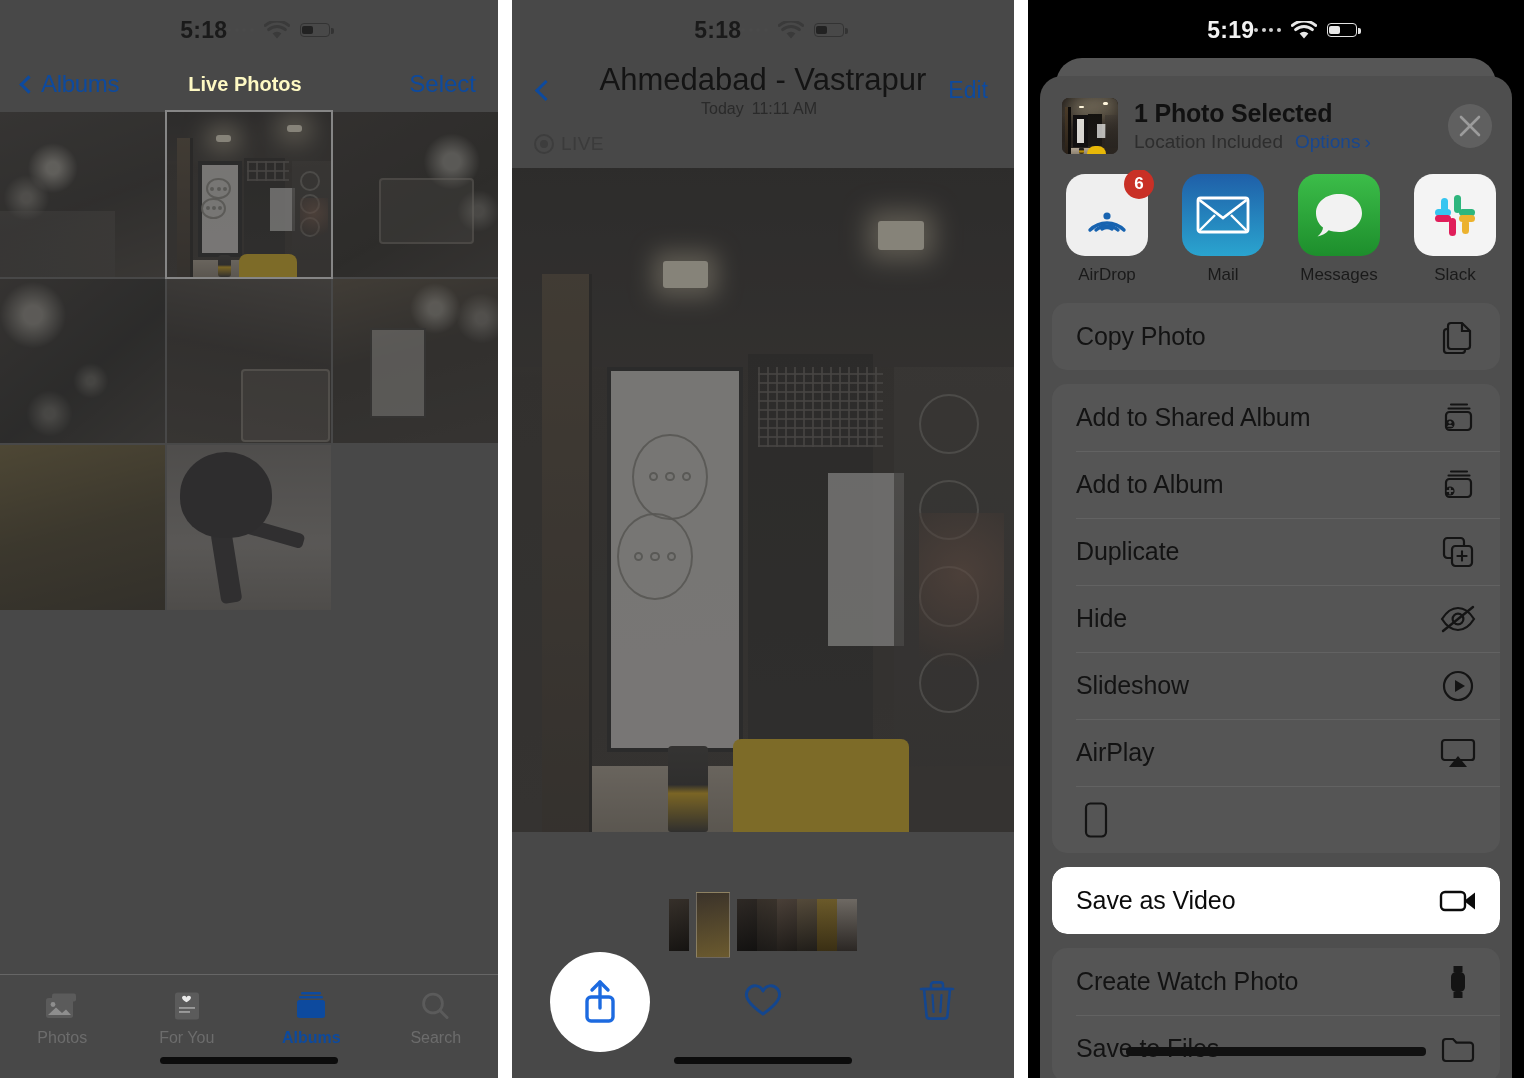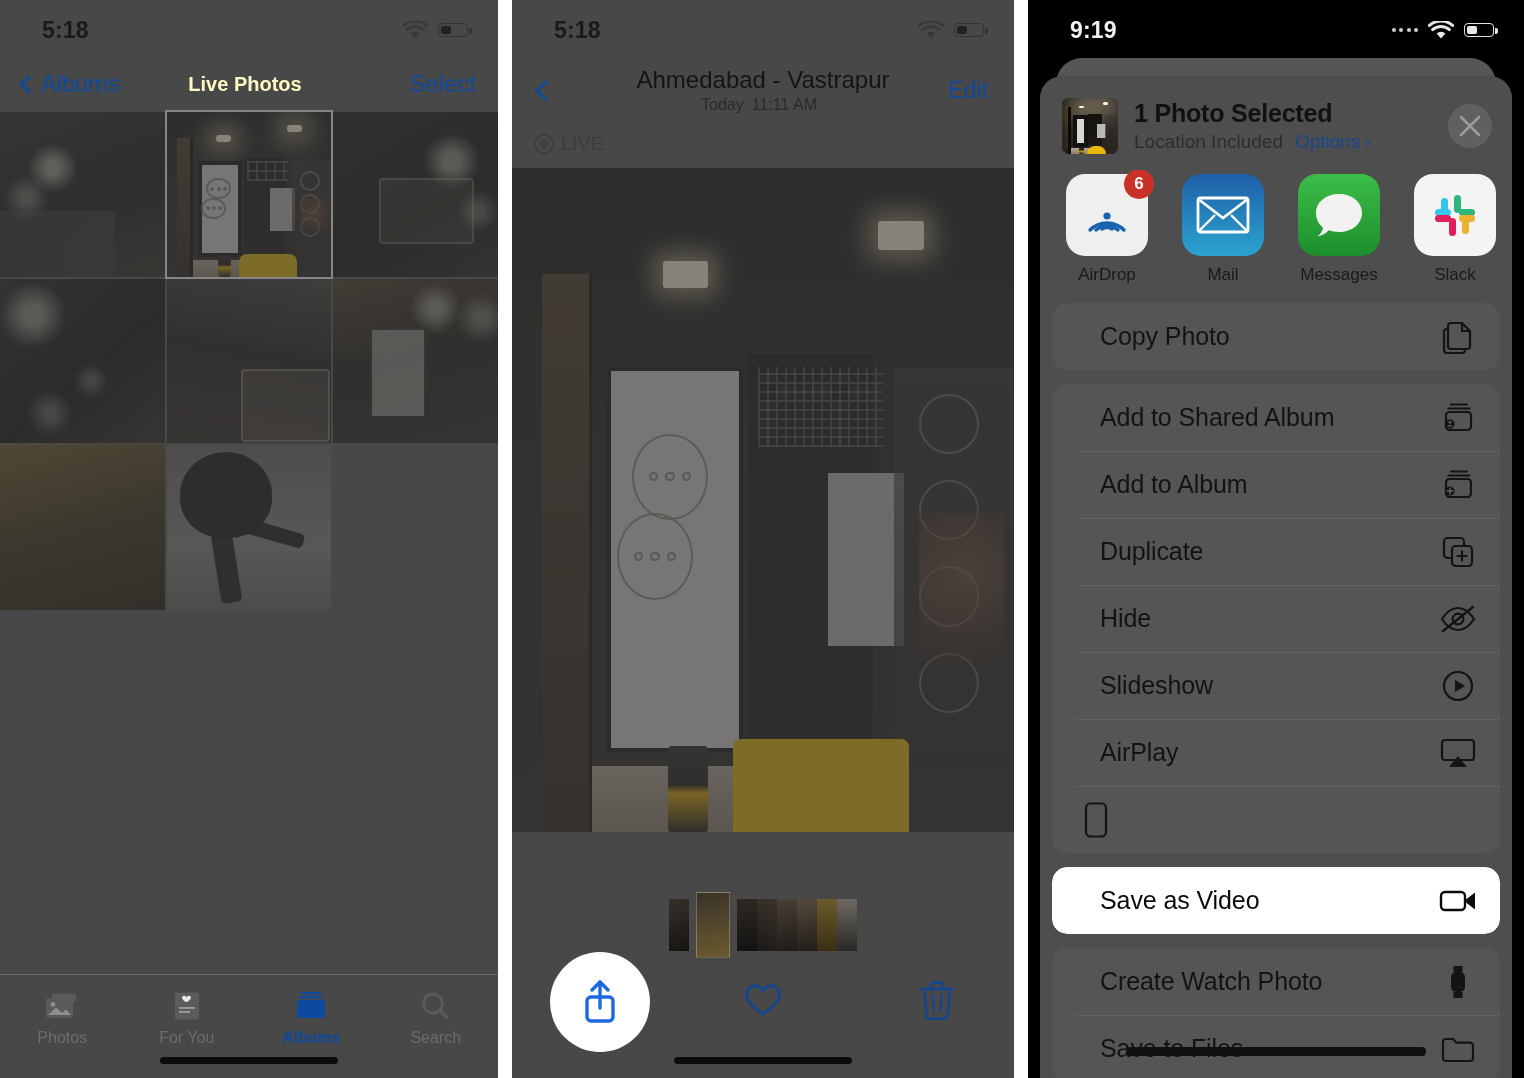--- a/index.html
+++ b/index.html
@@ -15,21 +15,21 @@
   .panel3 { width:496px; }
 
   
   .screen { position:absolute; inset:0; background:#5e5e5e; }
 
   
   .dimmer { position:absolute; inset:0; background:rgba(60,60,60,0.62); pointer-events:none; z-index:40; }
 
   
   .statusbar { position:relative; height:56px; display:flex; align-items:center;
-    justify-content:space-between; padding:4px 30px 0 42px; z-index:45; }
+    justify-content:center; padding:4px 30px 0 42px; z-index:45; }
   .sb-time { font-size:23px; font-weight:700; letter-spacing:0.2px; color:#1a1a1a; }
   .sb-right { display:flex; align-items:center; gap:10px; }
   .sb-dots { display:flex; gap:3.5px; align-items:center; }
   .sb-dots i { width:4px; height:4px; border-radius:50%; background:#4a4a4a; display:block; }
   .sb-wifi svg { display:block; }
   .sb-batt { position:relative; width:30px; height:14px; border:1.8px solid #333; border-radius:4px; }
   .sb-batt::after { content:""; position:absolute; right:-5px; top:4px; width:2.6px; height:6px;
     background:#333; border-radius:0 2px 2px 0; }
   .sb-batt i { position:absolute; left:1.6px; top:1.6px; bottom:1.6px; width:38%;
     background:#222; border-radius:2px; display:block; }
@@ -151,21 +151,21 @@
   .tabicon { width:34px; height:30px; position:relative; }
 
   .home-ind { position:absolute; left:50%; transform:translateX(-50%); bottom:14px;
     width:178px; height:7px; border-radius:4px; background:#0c0c0c; z-index:60; }
 
   
   .nav2 { position:relative; height:68px; display:flex; align-items:center; padding:0 26px; z-index:45; }
   .nav2 .chev { width:15px; height:15px; border-left:3.6px solid #0d4a9e;
     border-bottom:3.6px solid #0d4a9e; transform:rotate(45deg); cursor:pointer; }
   .nav2 .center { position:absolute; left:0; right:0; text-align:center; pointer-events:none; }
-  .nav2 .t1 { font-size:24px; color:#141414; font-weight:400; }
+  .nav2 .t1 { font-size:31px; color:#141414; font-weight:400; }
   .nav2 .t2 { font-size:16px; color:#2a2a2a; margin-top:2px; }
   .nav2 .t2 span { margin-right:8px; }
   .nav2 .edit { margin-left:auto; font-size:23px; color:#0d4a9e; cursor:pointer; z-index:2; }
 
   .livebar { position:relative; height:40px; display:flex; align-items:center;
     padding:0 22px; gap:7px; z-index:45; }
   .livebar .lring { width:20px; height:20px; border-radius:50%; border:2.4px solid #3d3d3d;
     position:relative; }
   .livebar .lring::after { content:""; position:absolute; inset:4px; border-radius:50%;
     background:#3d3d3d; }
@@ -223,21 +223,21 @@
   .ic-mail { background:linear-gradient(180deg,#1f5fa8 0%,#2aa4cf 100%);
     display:flex; align-items:center; justify-content:center; }
   .ic-slack { background:#f4f4f4; display:flex; align-items:center; justify-content:center; }
 
   .group { margin:0 12px 14px 12px; background:#555555; border-radius:15px; overflow:hidden; }
   .group.flat { border-radius:15px; }
   .row { position:relative; height:67px; display:flex; align-items:center;
     padding:0 22px 0 24px; cursor:pointer; }
   .row + .row::before { content:""; position:absolute; left:24px; right:0; top:0;
     height:1px; background:rgba(110,110,110,0.55); }
-  .row .label { font-size:25px; color:#131313; flex:1; letter-spacing:-0.1px;margin-left:24px; }
+  .row .label { font-size:25px; color:#131313; flex:1; letter-spacing:-0.1px; }
   .row .ricon { width:40px; height:40px; display:flex; align-items:center;
     justify-content:center; flex:0 0 auto; }
   .row.highlight { background:#ffffff; border-radius:15px; }
   .row.highlight .label { color:#0b0b0b; }
 
   .p3 .home-ind { bottom:22px; background:#111; width:300px; height:9px; }
 
   svg { display:block; }
 </style>
 </head>
@@ -512,21 +512,21 @@
       <div class="home-ind"></div>
     </div>
   </div>
 
   <div class="gap"></div>
 
   <div class="panel panel3">
     <div class="p3">
 
       <div class="statusbar dark">
-        <div class="sb-time">9:19</div>
+        <div class="sb-time">5:19</div>
         <div class="sb-right">
           <div class="sb-dots">
               <i></i>
               <i></i>
               <i></i>
               <i></i>
             </div>
           <div class="sb-wifi">
             <svg width="26" height="19" viewBox="0 0 26 19">
               <path d="M13 17.5 L8.6 12.4 A6.8 6.8 0 0 1 17.4 12.4 Z" fill="#e8e8e8"></path>

